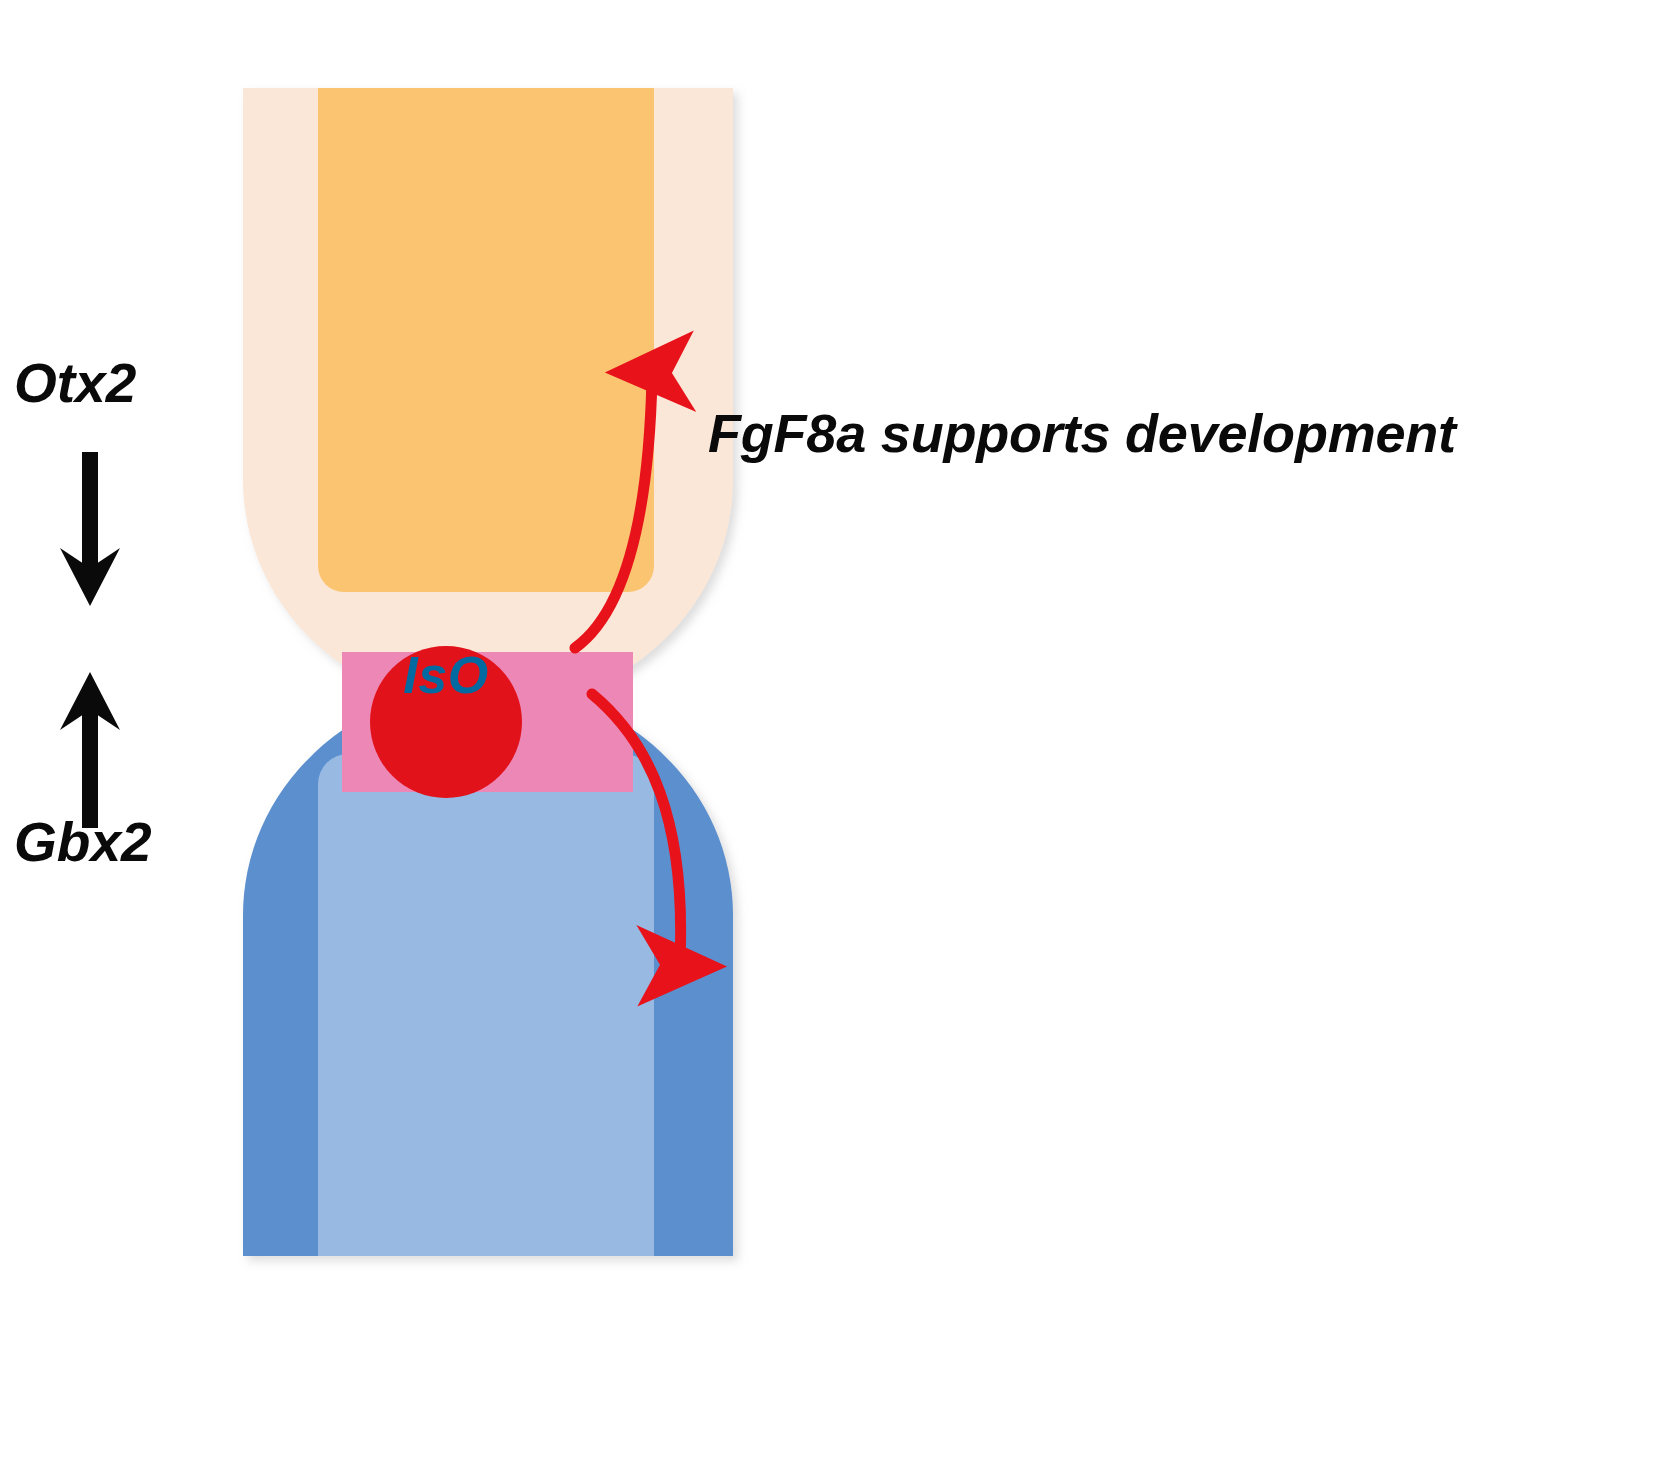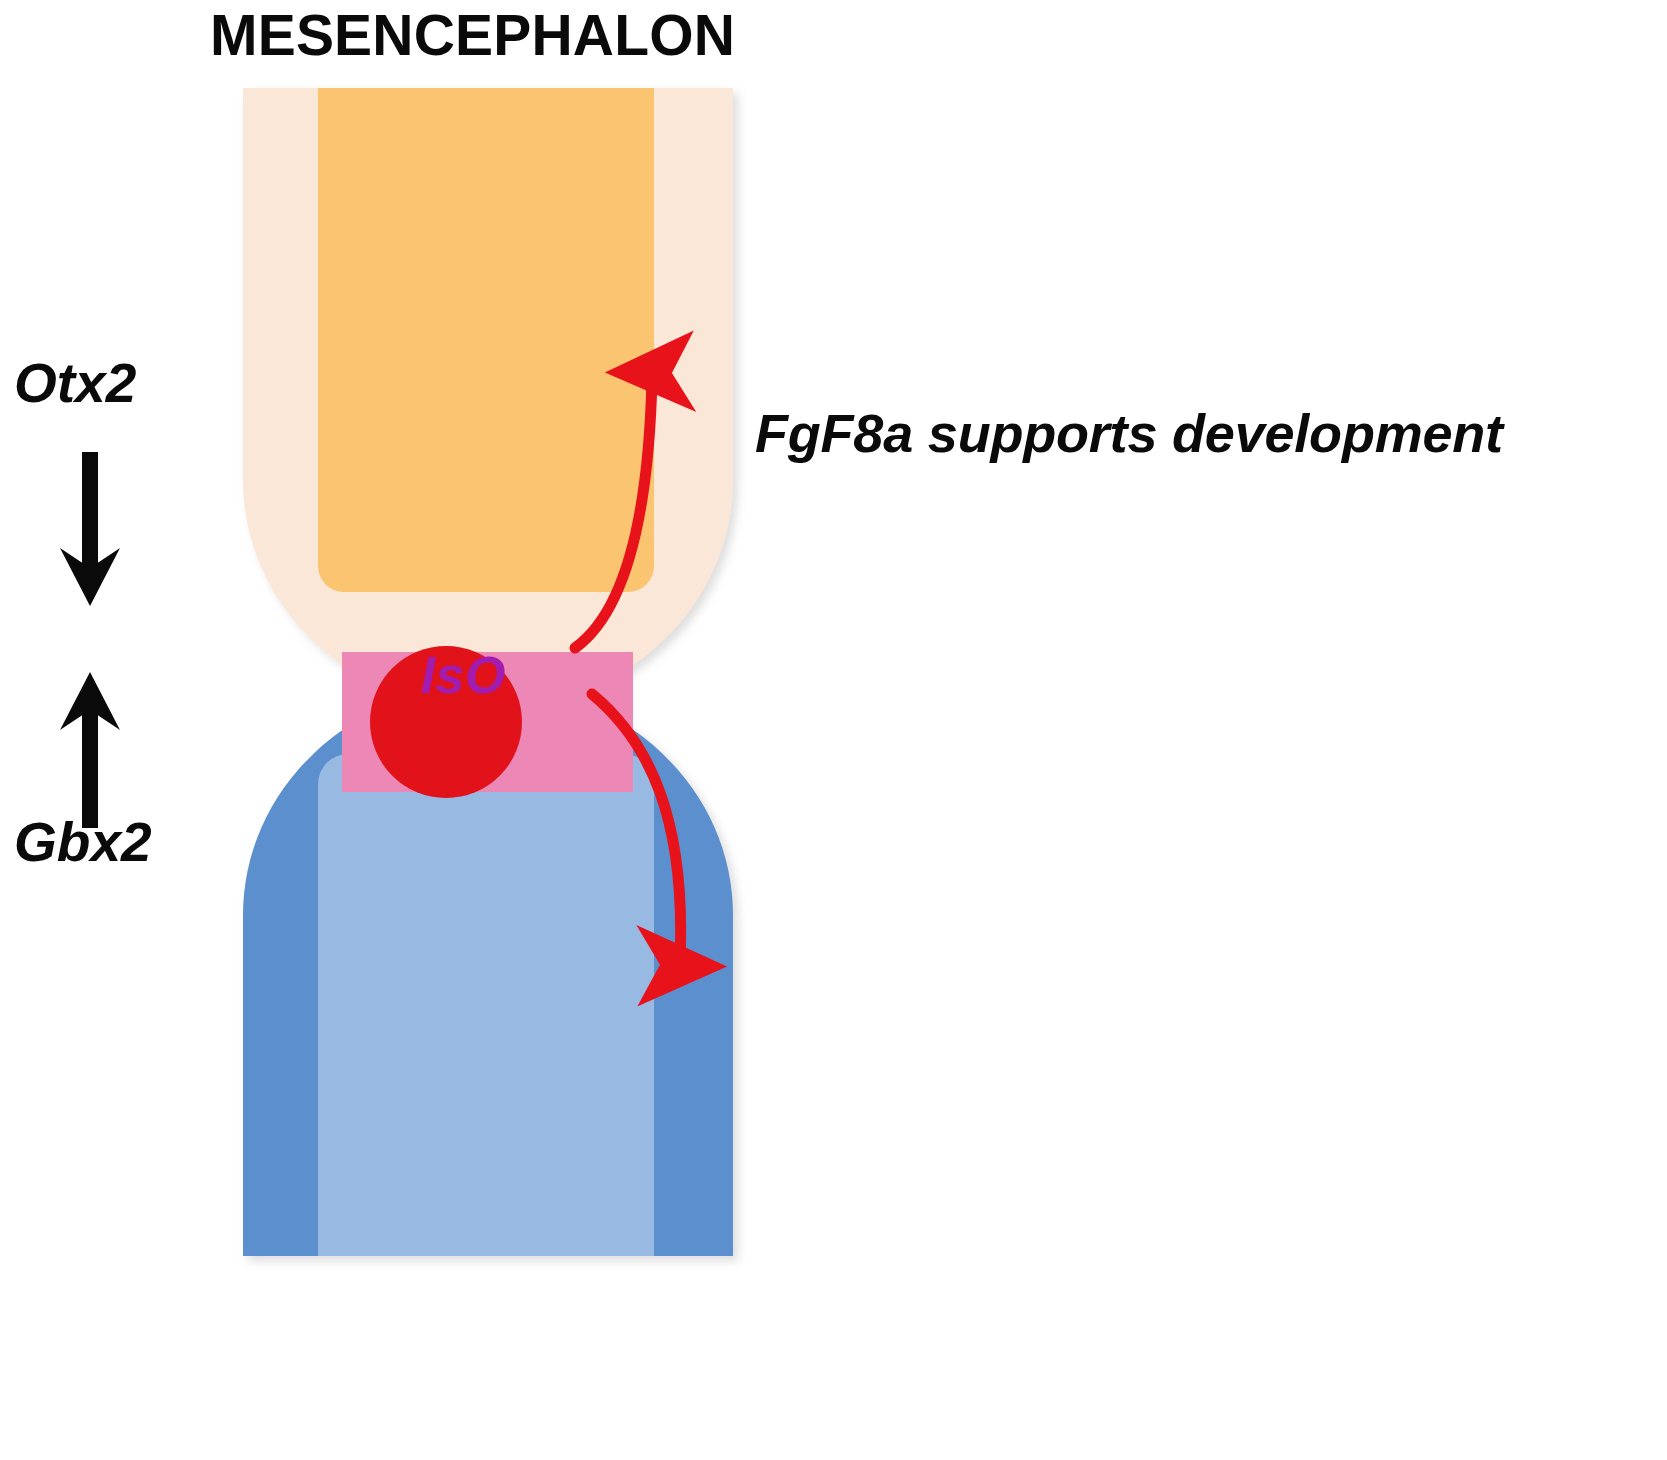--- a/index.html
+++ b/index.html
@@ -46,30 +46,30 @@
     font-style: italic;
     font-weight: bold;
     font-size: 54px;
     line-height: 1.30;
     letter-spacing: -0.2px;
   }
   #title-mesencephalon { left: 210px; top: 2px; }
   #title-rhombencephalon { left: 176px; top: 1300px; }
   #label-otx2 { left: 14px; top: 351px; }
   #label-gbx2 { left: 14px; top: 810px; }
-  #annot-fgf8a { left: 755px; top: 258px; }
+  #annot-fgf8a { left: 708px; top: 258px; }
   #annot-fgf8b { left: 755px; top: 855px; }
 
   .iso-text {
     position: absolute;
     left: 386px;
     top: 645px;
     width: 120px;
-    text-align: right;
-    color: #a21caf;
+    text-align: center;
+    color: #0369a1;
     font-style: italic;
     font-weight: bold;
     font-size: 52px;
     letter-spacing: 0.5px;
   }
 </style>
 </head>
 <body>
 
 <div id="stage">
@@ -116,21 +116,20 @@
         <rect x="82" y="452" width="16" height="126"></rect>
         <path d="M60,548 L90,606 L120,548 L90,568 Z"></path>
       </g>
       <g>
         <rect x="82" y="700" width="16" height="128"></rect>
         <path d="M60,730 L90,672 L120,730 L90,710 Z"></path>
       </g>
     </g>
   </svg>
 
-  <div class="lbl cap-head" id="title-mesencephalon">MESENCEPHALON</div>
 
 
   <div class="lbl gene" id="label-otx2">Otx2</div>
 
   <div class="lbl gene" id="label-gbx2">Gbx2</div>
 
   <div class="lbl annot" id="annot-fgf8a">
     <div>FgF8a supports development</div>
   </div>
 

